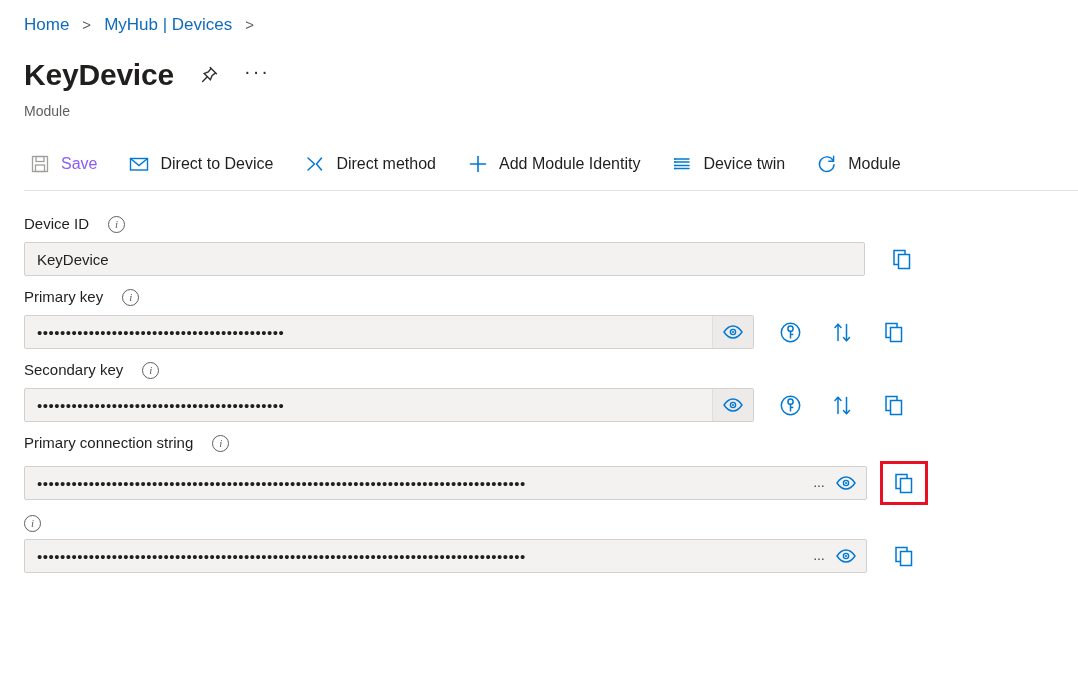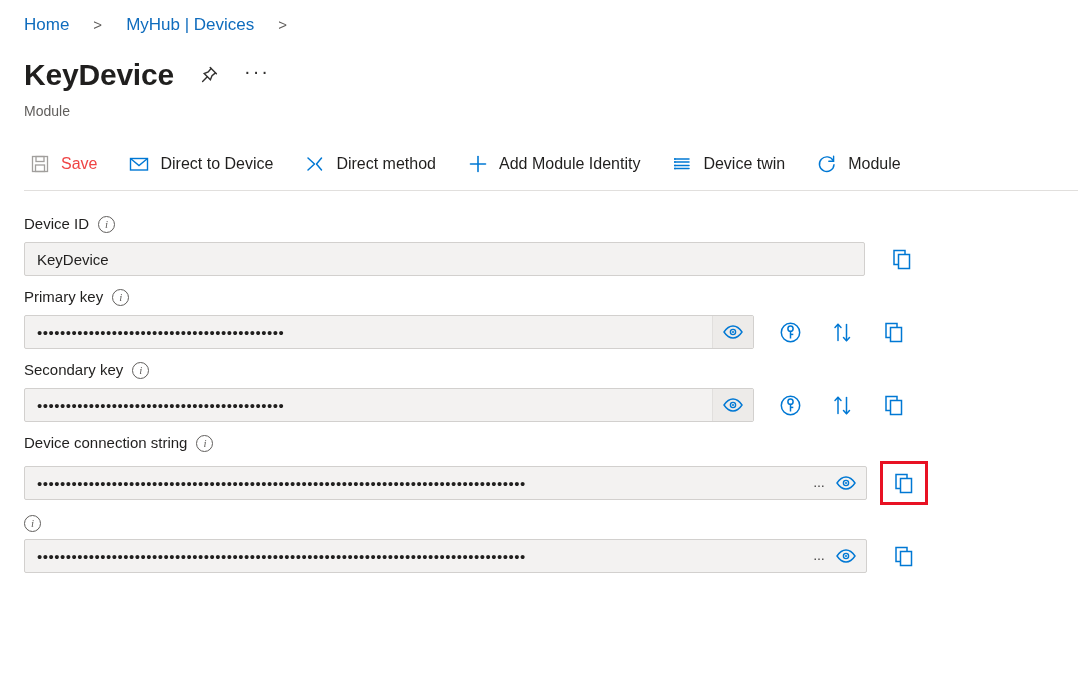--- a/index.html
+++ b/index.html
@@ -8,21 +8,21 @@
     background:#ffffff;
     font-family:"Liberation Sans", sans-serif;
     color:#1b1a19;
     overflow:hidden;
   }
   .page{position:relative;width:1078px;height:688px;}
 
   
   .breadcrumb{
     position:absolute;left:24px;top:14px;
-    display:flex;align-items:flex-start;gap:24px;
+    display:flex;align-items:flex-start;gap:13px;
     font-size:17px;line-height:22px;
   }
   .crumb-link{color:#0f6cbd;cursor:pointer;white-space:nowrap;}
   .crumb-sep{color:#605e5c;font-size:15px;}
 
   
   .title-row{
     position:absolute;left:24px;top:56px;
     display:flex;align-items:center;gap:22px;
   }
@@ -47,32 +47,32 @@
   .cmdbar{
     position:absolute;left:24px;top:148px;
     display:flex;align-items:center;gap:0px;
   }
   .cmd{
     display:flex;align-items:center;gap:9px;
     padding:4px 13px 4px 4px;margin-right:13px;
     font-size:16px;line-height:24px;color:#201f1e;
     cursor:pointer;white-space:nowrap;
   }
-  .cmd.disabled{color:#ef4444;cursor:default;}
+  .cmd.disabled{color:#8b5cf6;cursor:default;}
   .cmd .ic{width:24px;height:24px;display:flex;align-items:center;justify-content:center;}
   .divider{
     position:absolute;left:24px;top:190px;width:1054px;height:1px;
     background:#e1dfdd;
   }
 
   
   .form{position:absolute;left:24px;top:213px;width:1030px;}
   .field{margin-bottom:10px;}
   .flabel{
-    display:flex;align-items:center;gap:9px;
+    display:flex;align-items:center;gap:19px;
     font-size:15px;line-height:22px;color:#201f1e;
     margin-bottom:7px;
   }
   .info{
     width:15px;height:15px;border:1px solid #605e5c;border-radius:50%;
     display:inline-flex;align-items:center;justify-content:center;
     font-size:11px;line-height:11px;color:#605e5c;
     font-family:"Liberation Serif", serif;font-style:italic;cursor:pointer;
     flex:0 0 auto;
   }
@@ -349,21 +349,21 @@
                 <rect x="8.5" y="7.5" width="11" height="14"></rect>
               </g>
             </svg>
           </div>
         </div>
       </div>
     </div>
 
     <div class="field">
       <div class="flabel">
-        <span>Device connection string</span>
+        <span>Primary connection string</span>
         <span class="info">i</span>
       </div>
       <div class="row">
         <div class="input w-conn">
           <span class="masked">•••••••••••••••••••••••••••••••••••••••••••••••••••••••••••••••••••••••••••••••••••••</span>
           <span class="mask-ellipsis">…</span>
           <span class="eye-btn">
             <svg width="22" height="22" viewBox="0 0 22 22">
               <g fill="none" stroke="#0078d4" stroke-width="1.4">
                 <path d="M2 11 C5 6.5 8.2 5 11 5 C13.8 5 17 6.5 20 11 C17 15.5 13.8 17 11 17 C8.2 17 5 15.5 2 11 Z"></path>

